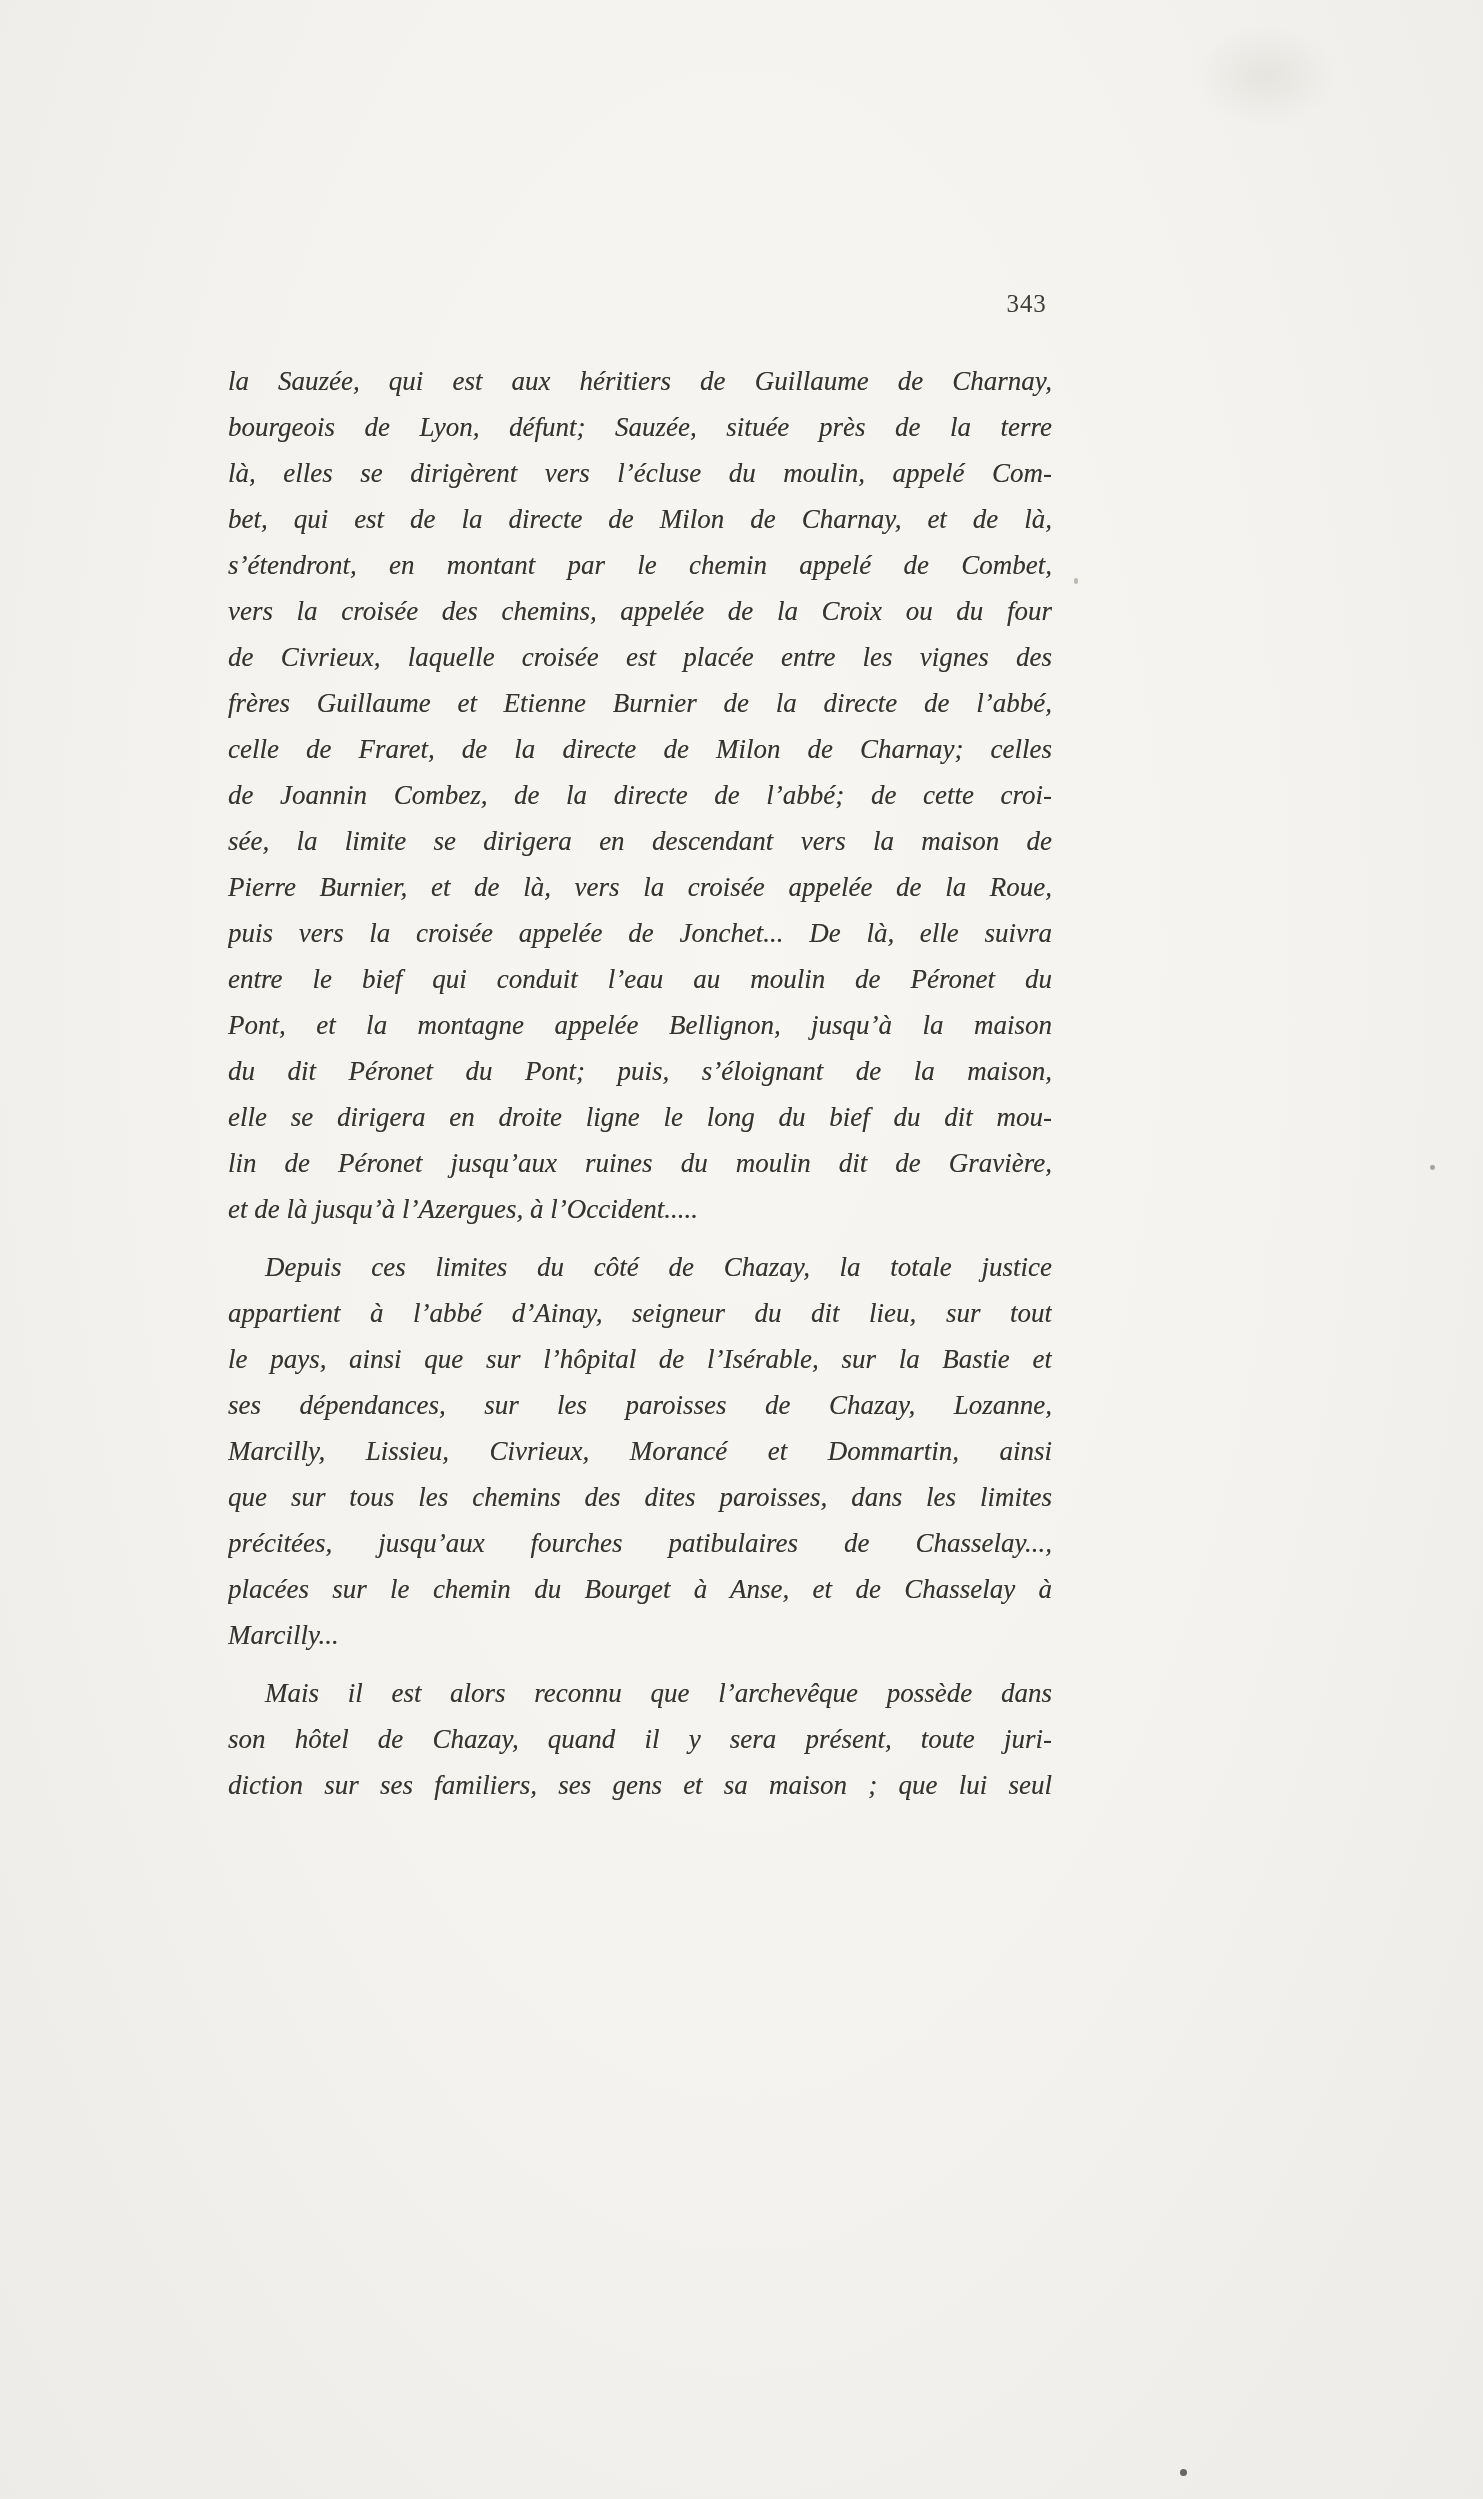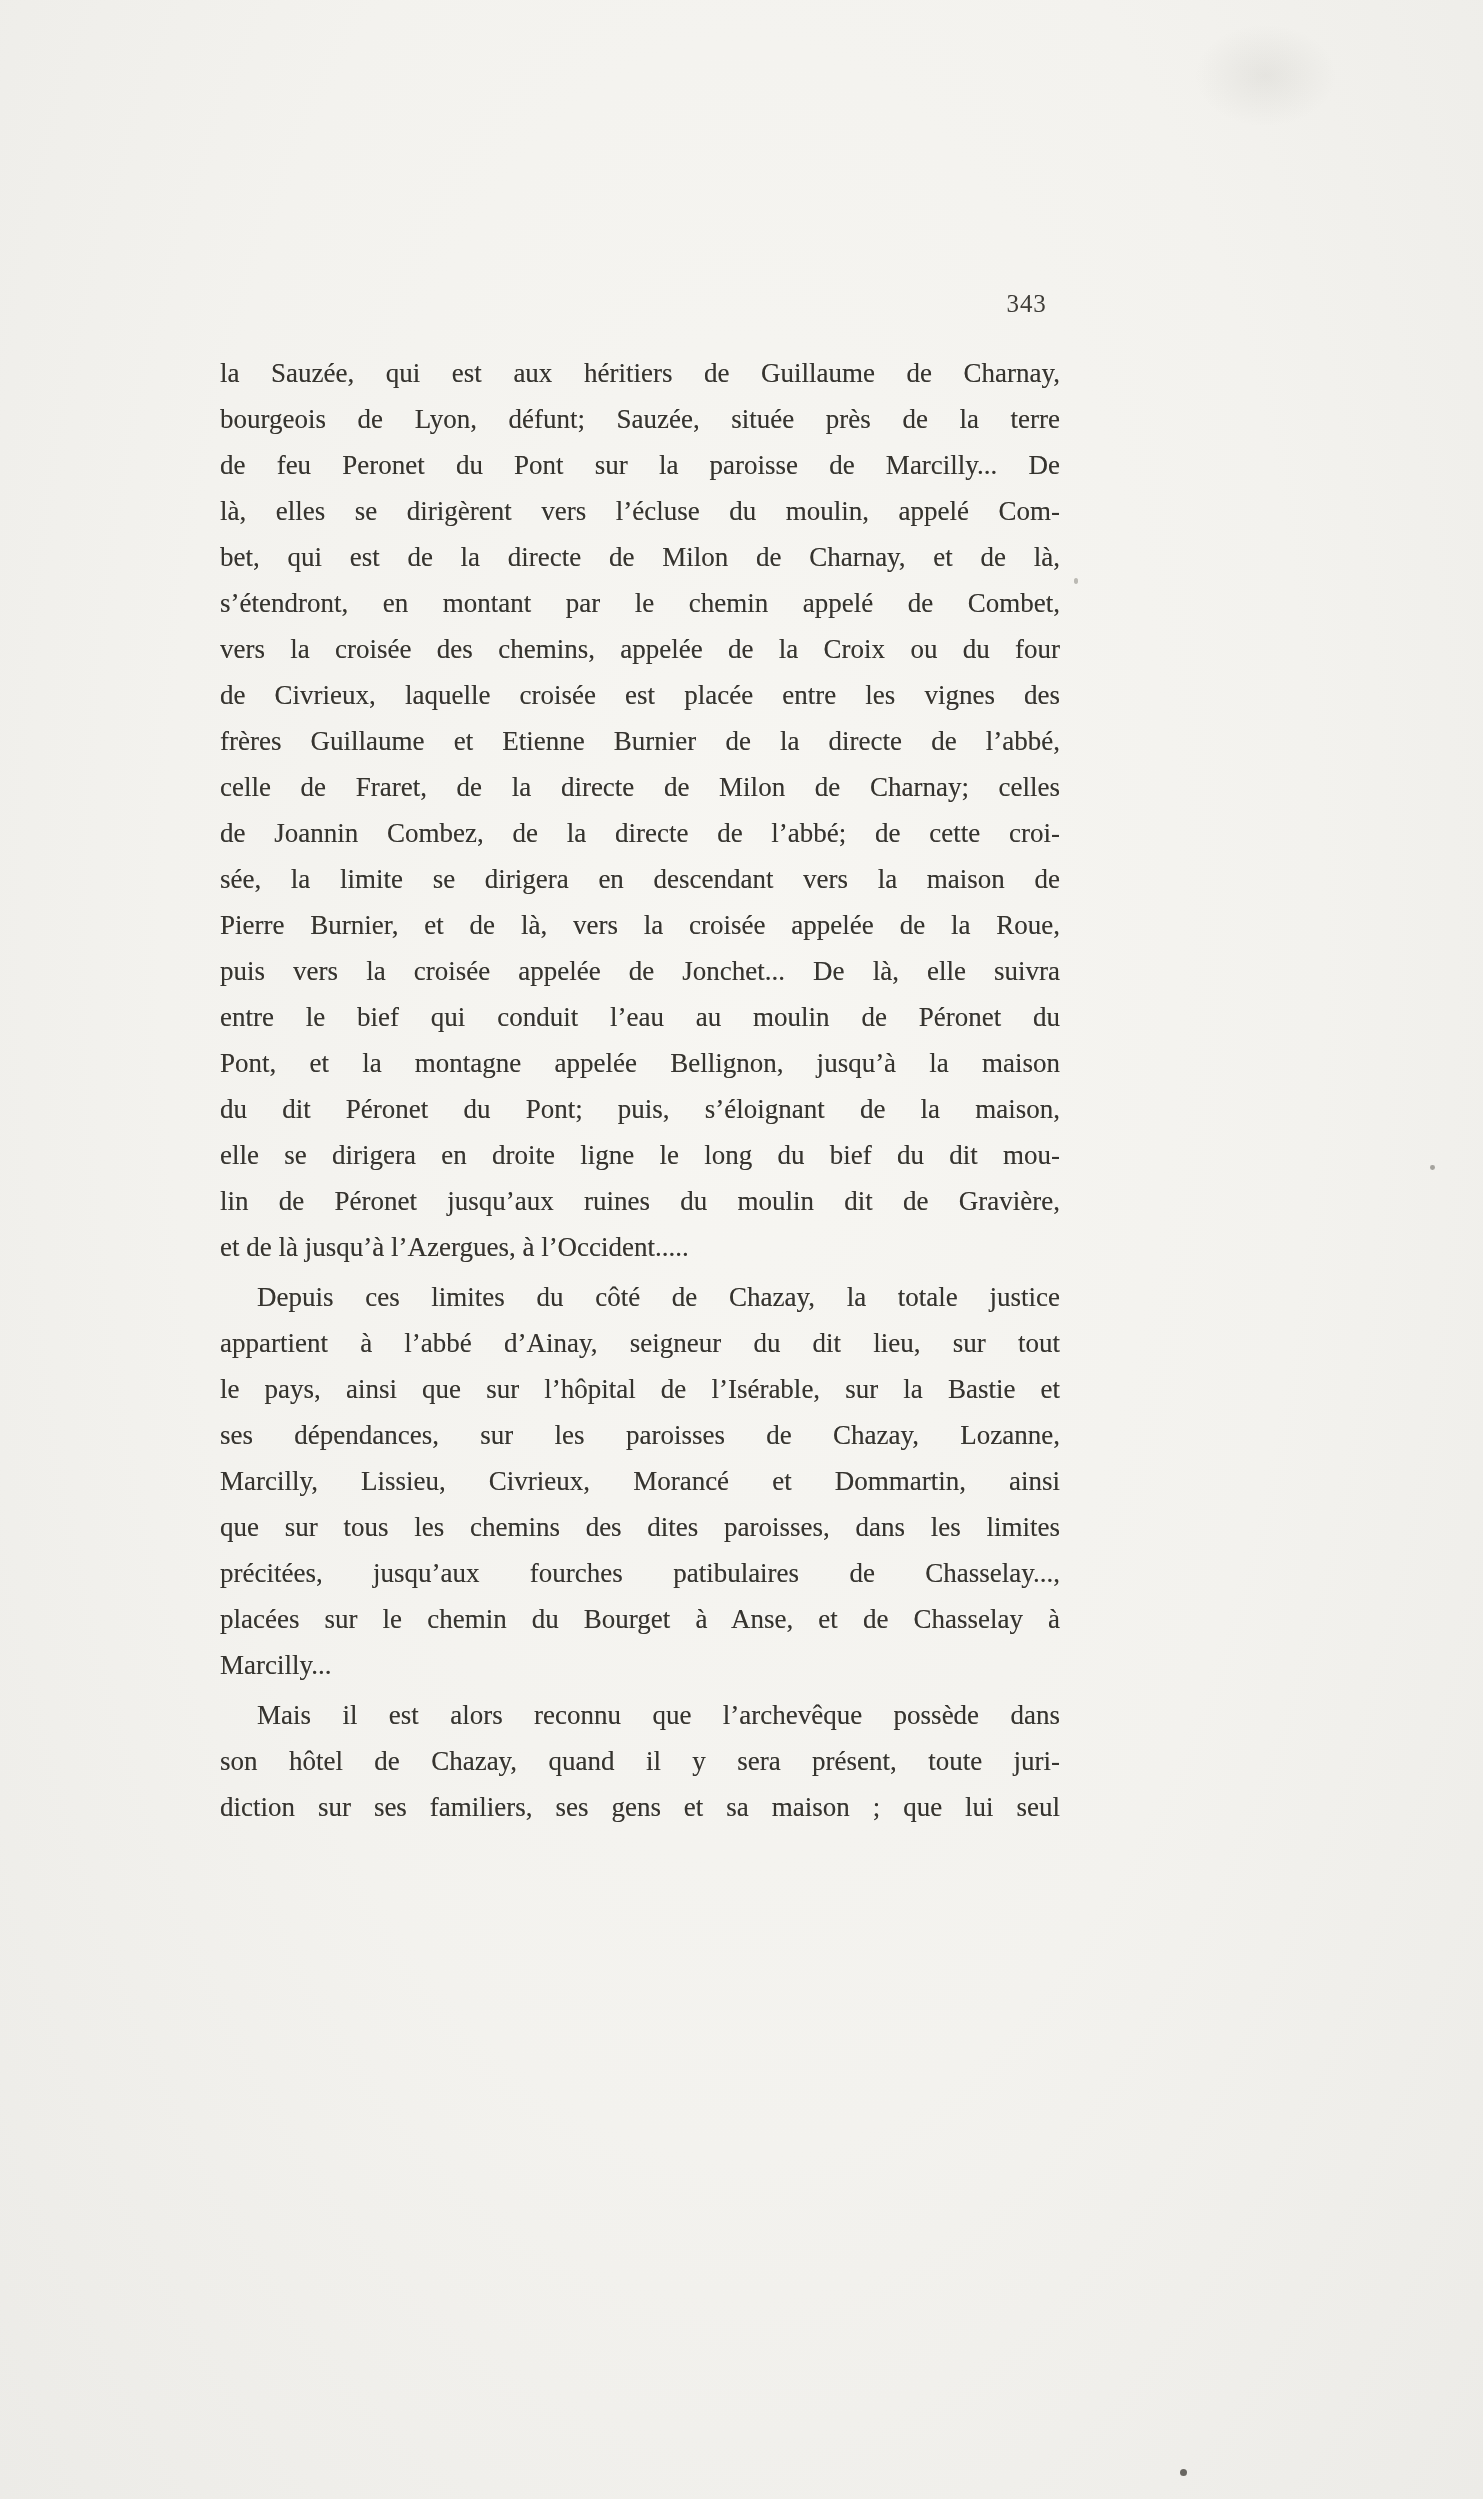--- a/index.html
+++ b/index.html
@@ -51,22 +51,23 @@
   .text-block {
     position: absolute;
     top: 346px;
     left: 216px;
     width: 848px;
     font-size: 27px;
     color: #36342f;
     text-shadow: 0 0 0.3px rgba(54, 52, 47, 0.45);
   }
   .para {
-    margin: 4px;
+    margin: 12px;
     padding: 0;
+    font-style: italic;
   }
   .para.indent .line:first-child {
     text-indent: 37px;
   }
   .line {
     display: block;
     height: 46px;
     line-height: 46px;
     overflow: hidden;
     text-align: justify;
@@ -117,21 +118,20 @@
 
   <header class="page-header">
     <span class="page-number">343</span>
   </header>
 
   <main class="text-block">
 
     <p class="para">
       <span class="line">la Sauzée, qui est aux héritiers de Guillaume de Charnay,</span>
       <span class="line">bourgeois de Lyon, défunt; Sauzée, située près de la terre</span>
-      <span class="line">de feu Peronet du Pont sur la paroisse de Marcilly... De</span>
       <span class="line">là, elles se dirigèrent vers l’écluse du moulin, appelé Com-</span>
       <span class="line">bet, qui est de la directe de Milon de Charnay, et de là,</span>
       <span class="line">s’étendront, en montant par le chemin appelé de Combet,</span>
       <span class="line">vers la croisée des chemins, appelée de la Croix ou du four</span>
       <span class="line">de Civrieux, laquelle croisée est placée entre les vignes des</span>
       <span class="line">frères Guillaume et Etienne Burnier de la directe de l’abbé,</span>
       <span class="line">celle de Fraret, de la directe de Milon de Charnay; celles</span>
       <span class="line">de Joannin Combez, de la directe de l’abbé; de cette croi-</span>
       <span class="line">sée, la limite se dirigera en descendant vers la maison de</span>
       <span class="line">Pierre Burnier, et de là, vers la croisée appelée de la Roue,</span>

